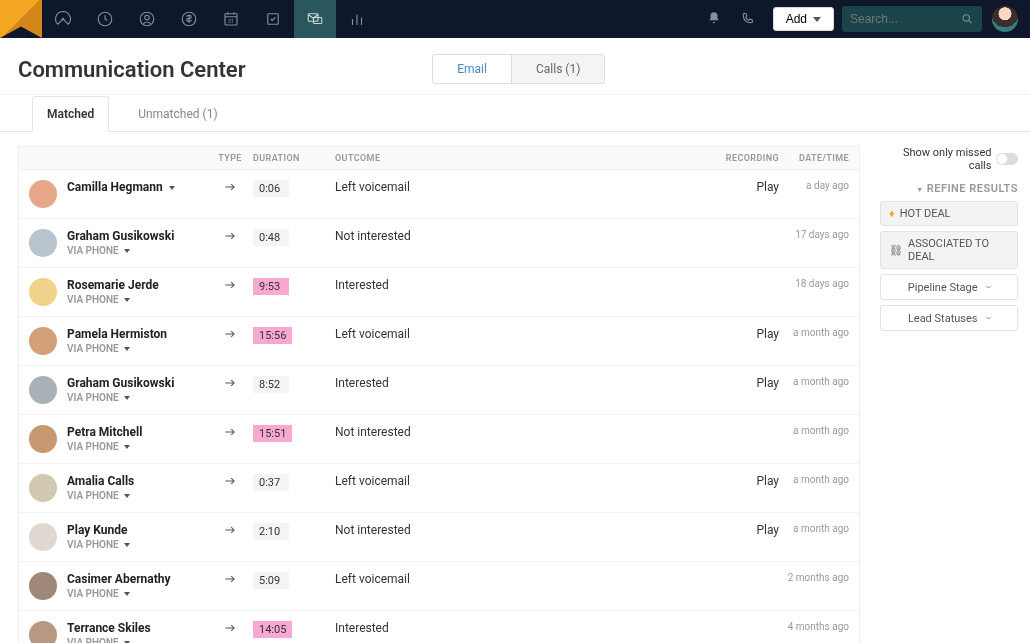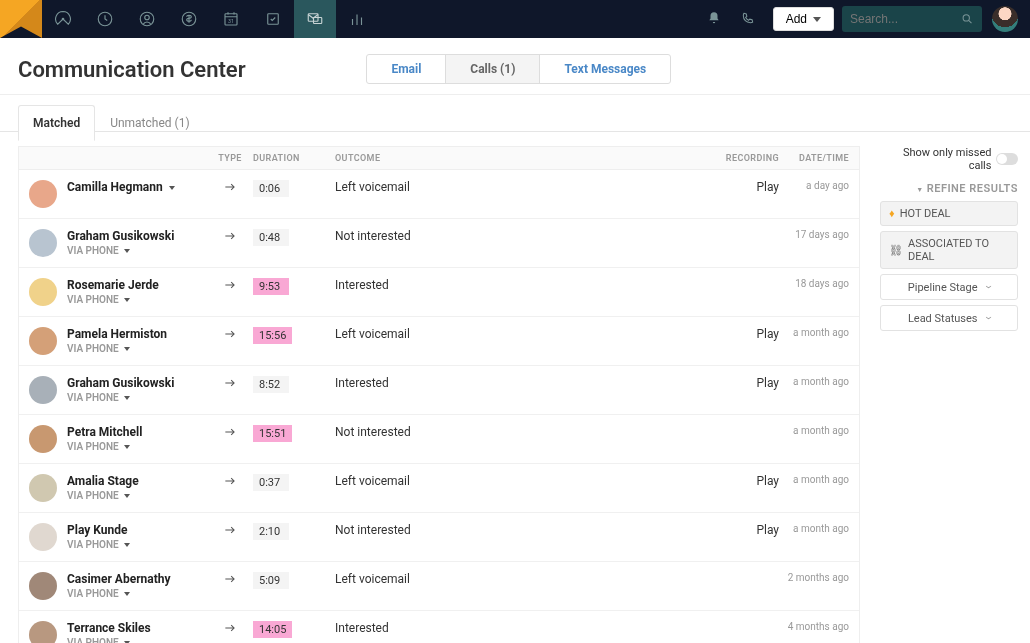--- a/index.html
+++ b/index.html
@@ -12,26 +12,26 @@
 .topnav .spacer { flex: 1; }
 .topnav .bell, .topnav .phone { width: 34px; color: #7a9497; text-align: center; cursor: pointer; }
 .topnav .addbtn { background: #fff; border: 1px solid #ddd; border-radius: 3px; padding: 4px 12px; font-size: 12px; cursor: pointer; margin: 0 8px; display: flex; align-items: center; gap: 6px; }
 .topnav .addbtn:after { content: ""; border-left: 4px solid transparent; border-right: 4px solid transparent; border-top: 5px solid #555; }
 .topnav .search { display: flex; align-items: center; background: #1a4449; border-radius: 3px; padding: 0 8px; height: 26px; width: 140px; margin-right: 10px; }
 .topnav .search input { background: transparent; border: none; color: #ccc; font-size: 12px; width: 100%; outline: none; }
 .topnav .search svg { width: 14px; height: 14px; color: #7a9497; }
 .topnav .avatar { width: 26px; height: 26px; border-radius: 50%; background: radial-gradient(circle at 50% 30%, #fcd7c4 28%, #3a2e2a 30% 60%, #347e7b 60%); margin-right: 12px; cursor: pointer; }
 .header { padding: 16px 18px 10px; display: flex; align-items: center; border-bottom: 1px solid #eee; }
 .header h1 { font-size: 22px; font-weight: 600; color: #333; }
-.header .seg { margin-left: auto; margin-right: auto; display: flex; border: 1px solid #ddd; border-radius: 3px; overflow: hidden; font-weight: bold; }
+.header .seg { margin-left: auto; margin-right: auto; display: flex; border: 1px solid #ddd; border-radius: 3px; overflow: hidden; }
 .header .seg > div { padding: 7px 24px; font-size: 12px; color: #4a88c7; cursor: pointer; border-right: 1px solid #ddd; }
 .header .seg > div:last-child { border-right: none; }
 .header .seg > div.active { background: #f4f4f4; color: #666; }
 .tabs { padding: 0 18px; border-bottom: 1px solid #e5e5e5; display: flex; gap: 0; }
-.tabs .tab { padding: 10px 14px; font-size: 12px; color: #888; cursor: pointer; border: 1px solid transparent; position: relative; top: 10px; }
+.tabs .tab { padding: 10px 14px; font-size: 12px; color: #888; cursor: pointer; border: 1px solid transparent; position: relative; top: 1px; margin-left: 14px; }
 .tabs .tab.active { color: #333; font-weight: 600; border: 1px solid #e5e5e5; border-bottom-color: #fff; border-radius: 3px 3px 0 0; background: #fff; }
 .content { display: flex; padding: 14px 0 0 18px; gap: 20px; }
 .main { flex: 1; }
 .side { width: 150px; padding-right: 12px; }
 .missed { text-align: right; font-size: 11px; color: #333; display: flex; justify-content: flex-end; align-items: center; gap: 5px; margin-bottom: 10px; }
 .toggle { width: 22px; height: 12px; background: #ddd; border-radius: 6px; position: relative; cursor: pointer; }
 .toggle:after { content: ""; position: absolute; left: 1px; top: 1px; width: 10px; height: 10px; background: #fff; border-radius: 50%; }
 .refine { font-size: 11px; font-weight: 600; color: #999; letter-spacing: 0.5px; text-align: right; margin-bottom: 6px; }
 .refine:before { content: "▼"; font-size: 7px; margin-right: 3px; }
 .filter { background: #f3f3f3; border: 1px solid #e2e2e2; border-radius: 3px; padding: 5px 8px; font-size: 11px; color: #555; margin-bottom: 5px; cursor: pointer; display: flex; align-items: center; gap: 5px; }
@@ -136,21 +136,20 @@
       </svg>
   </div>
   <div class="avatar"></div>
 </div>
 
 <div class="header">
   <h1>Communication Center</h1>
   <div class="seg" id="seg">
       <div>Email</div>
       <div class="active">Calls (1)</div>
-      <div>Text Messages</div>
     </div>
   <div style="width:220px"></div>
 </div>
 
 <div class="tabs" id="tabs">
     <div class="tab active">Matched</div>
     <div class="tab">Unmatched (1)</div>
   </div>
 
 <div class="content">
@@ -259,21 +258,21 @@
             <div class="du"><span>15:51</span></div>
             <div class="ou">Not interested</div>
             <div class="rc"></div>
             <div class="dt">a month ago</div>
           </div>
           <div class="row short">
             <div class="av">
               <div class="avimg" style="background:#d0c8b0"></div>
             </div>
             <div class="nm">
-              <div class="pn">Amalia Stage</div>
+              <div class="pn">Amalia Calls</div>
               <div class="sub">VIA PHONE <span class="car"></span></div>
             </div>
             <div class="ty"><svg viewBox="0 0 24 24" fill="none" stroke="currentColor" stroke-width="1.8">
                 <path d="M4 12h14M14 7l5 5-5 5"></path>
               </svg></div>
             <div class="du"><span>0:37</span></div>
             <div class="ou">Left voicemail</div>
             <div class="rc">Play</div>
             <div class="dt">a month ago</div>
           </div>

